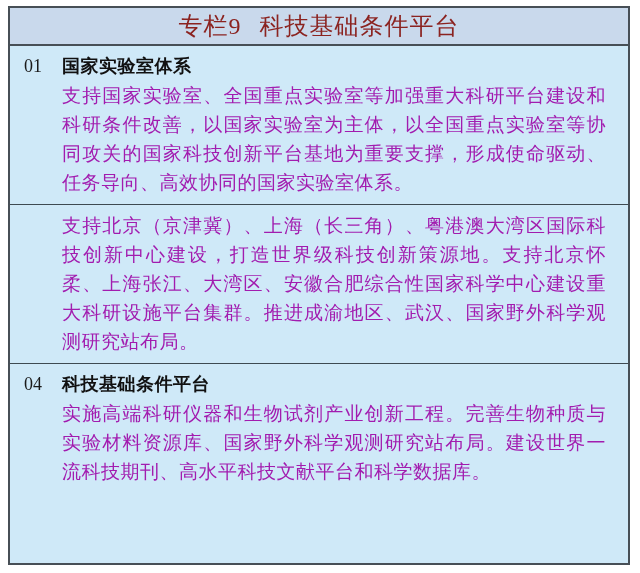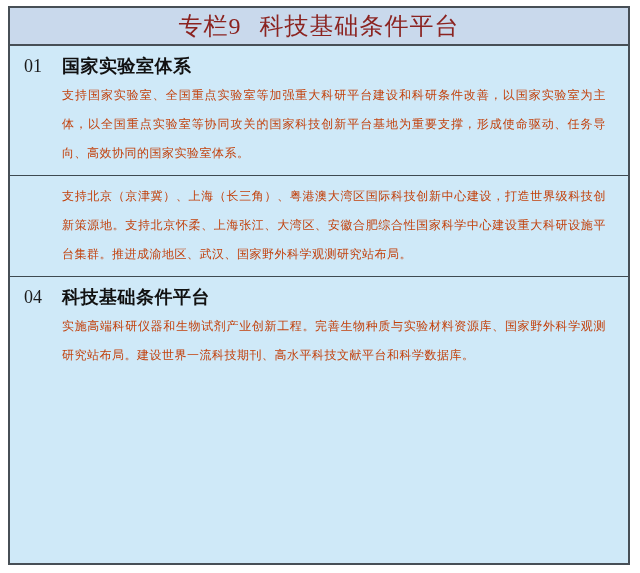--- a/index.html
+++ b/index.html
@@ -67,23 +67,23 @@
     color: #1a1a1a;
     flex: none;
   }
   .section-title {
     font-weight: bold;
     color: #111111;
     letter-spacing: 0.5px;
   }
   .section-body {
     margin: 0 10px 0 52px;
-    font-size: 12px;
+    font-size: 19px;
     line-height: 29px;
-    color: #c2410c;
+    color: #a21caf;
     text-align: justify;
     text-justify: inter-ideograph;
     letter-spacing: 0.5px;
   }
 </style>
 </head>
 <body>
 
 <div class="page">
   <div class="panel">

